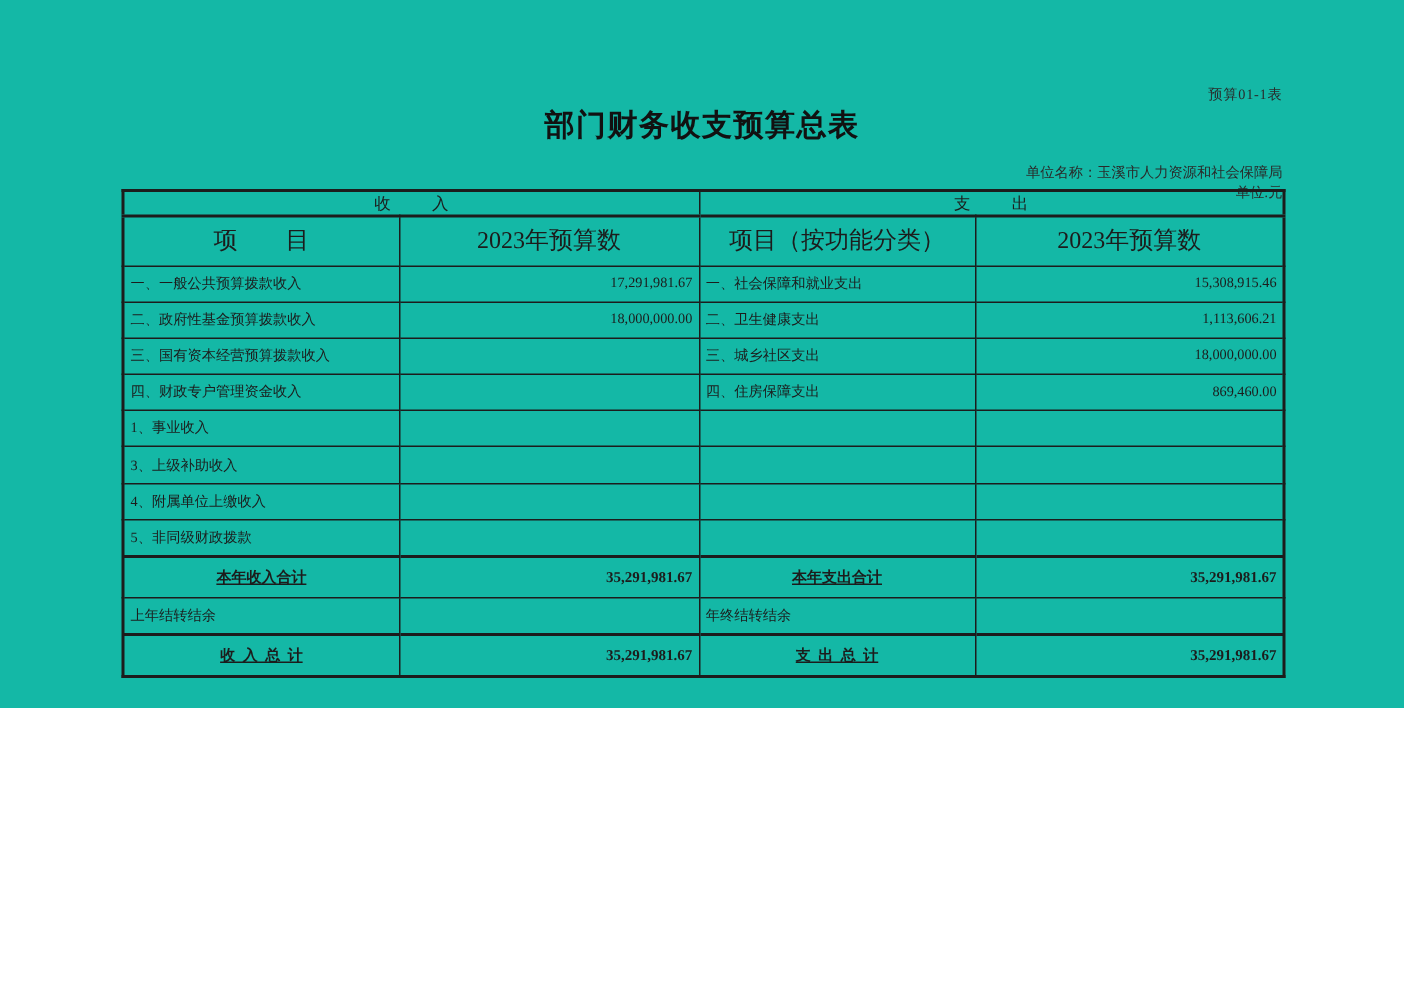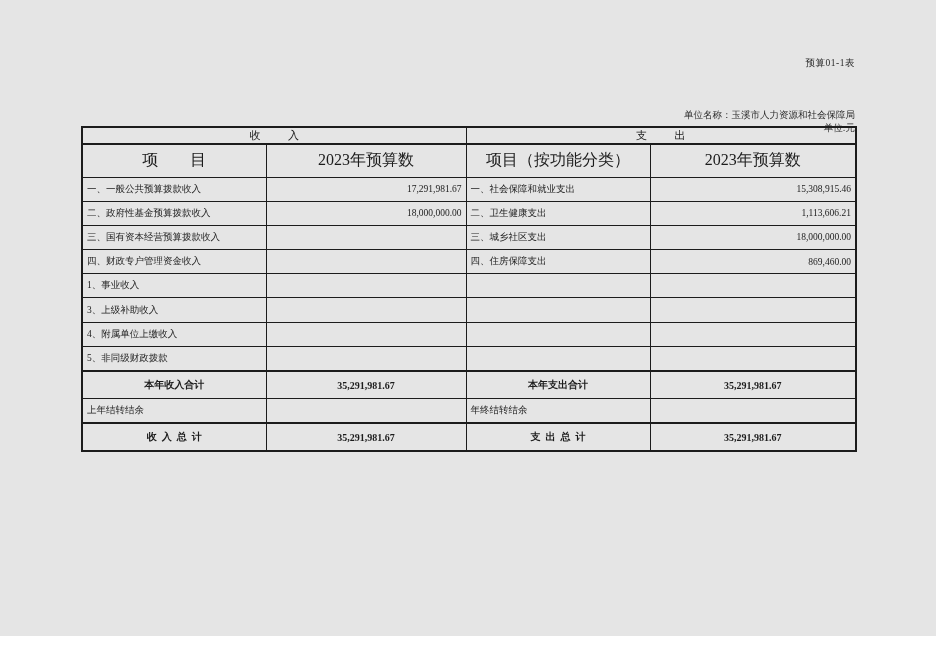--- a/index.html
+++ b/index.html
@@ -3,22 +3,22 @@
 <meta charset="utf-8">
 <style>
   html, body {
     margin: 0;
     padding: 0;
     background: #ffffff;
   }
   .sheet {
     position: relative;
     width: 936px;
-    height: 636px;
-    background: #e5e5e5;
+    height: 472px;
+    background: #14b8a6;
     font-family: "Liberation Serif", "DejaVu Serif", serif;
     color: #1c1c1c;
     overflow: hidden;
   }
   .form-code {
     position: absolute;
     top: 57px;
     right: 81px;
     font-size: 9.5px;
     letter-spacing: 0.5px;
@@ -78,32 +78,32 @@
     font-size: 16px;
     text-align: center;
   }
   td.lab { text-align: left; }
   td.val { text-align: right; }
   tr.subtotal-row td,
   tr.total-row td {
     border-top-width: 2px;
     font-weight: bold;
     font-size: 10px;
-    text-align: center;
   }
   tr.subtotal-row td.lab,
-  tr.total-row td.lab { text-align: center; }
+  tr.total-row td.lab { text-align: center; text-decoration: underline; }
 </style>
 </head>
 <body>
 
 <div class="sheet">
 
   <div class="form-code">预算01-1表</div>
 
+  <h1 class="title">部门财务收支预算总表</h1>
 
   <div class="meta">
     <span>单位名称：玉溪市人力资源和社会保障局</span>
     <span>单位:元</span>
   </div>
 
   <table class="budget">
     <colgroup>
       <col style="width:184px">
       <col style="width:200px">

